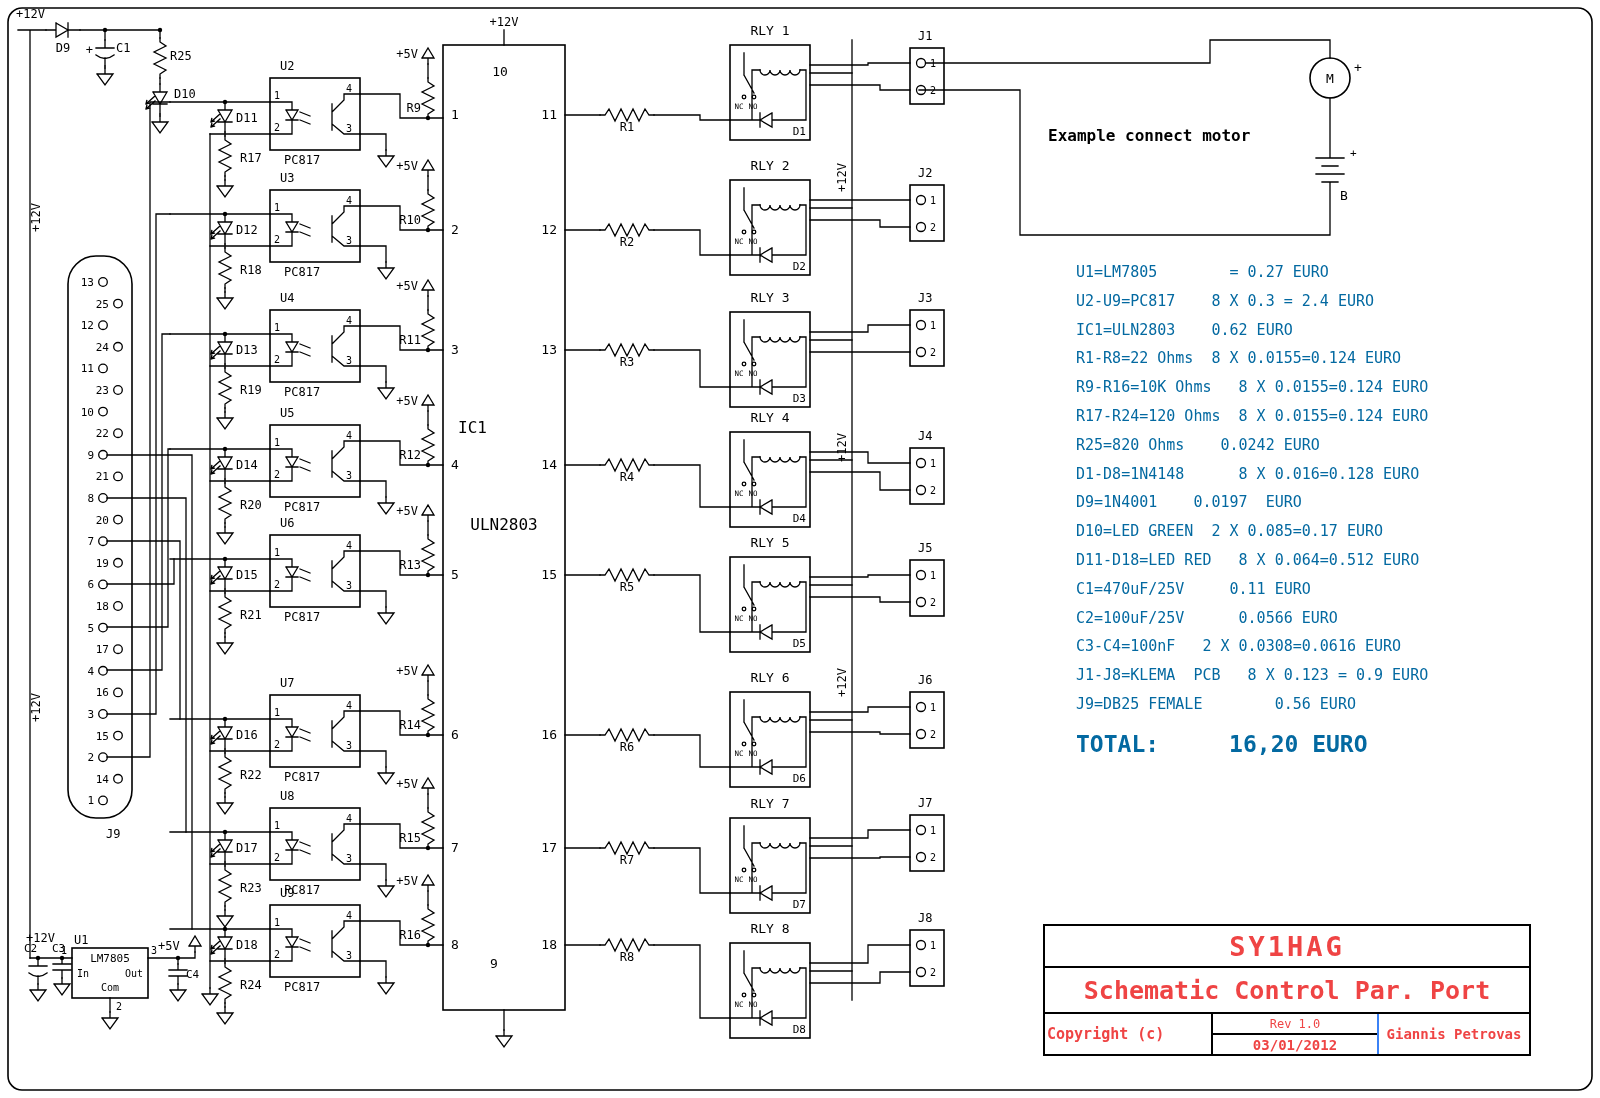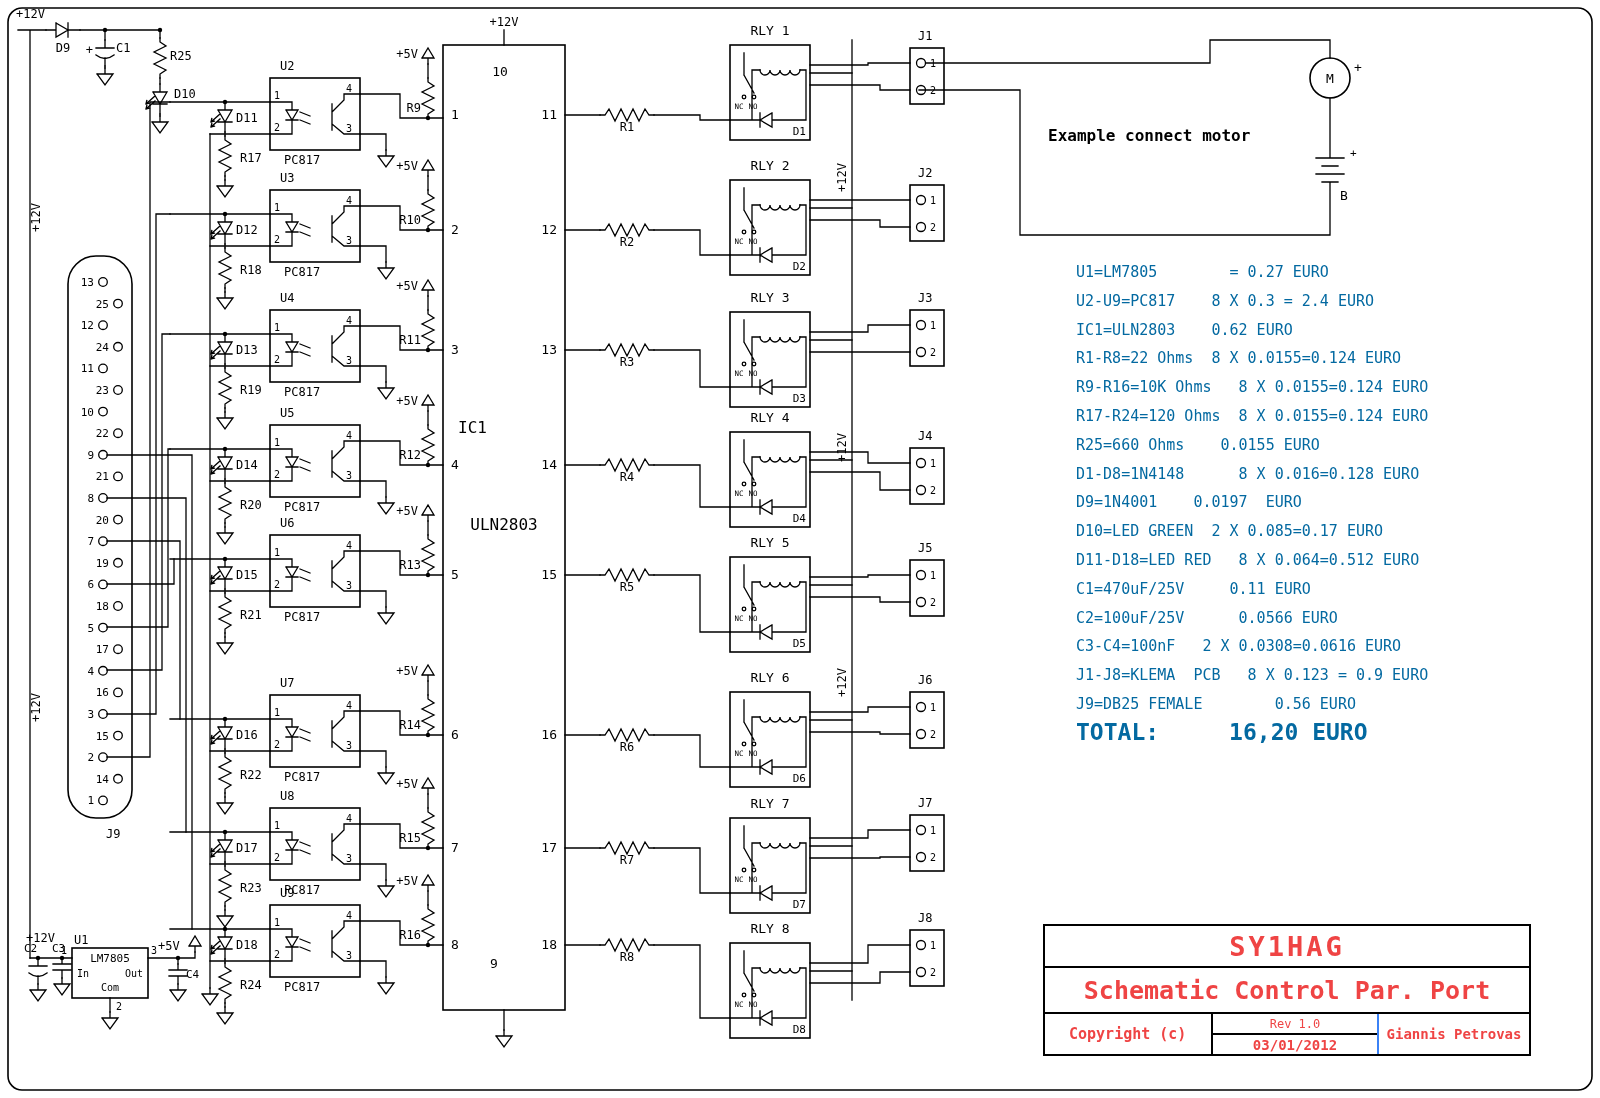--- a/index.html
+++ b/index.html
@@ -5,26 +5,26 @@
   html,body{margin:0;padding:0;background:#e8e8e8}
   .page{position:relative;width:1600px;height:1098px;background:#ffffff;overflow:hidden}
   svg{position:absolute;left:0;top:0}
   svg text{font-family:"DejaVu Sans Mono","Liberation Mono",monospace;fill:#000;stroke:none}
   .w{fill:none;stroke:#000;stroke-width:1.3;stroke-linecap:square}
   .b{fill:none;stroke:#000;stroke-width:1.6}
   .t8{font-size:7.5px}.t10{font-size:10px}.t11{font-size:11px}.t12{font-size:12px}
   .t13{font-size:13px}.t15{font-size:16px}.t16{font-size:16px;font-weight:bold}
   #bom{position:absolute;left:1076px;top:258px;font-family:"DejaVu Sans Mono","Liberation Mono",monospace;font-size:15px;color:#0369a1}
   .bom-line{white-space:pre;line-height:28.8px;height:28.8px}
-  .bom-total{display:flex;gap:70px;margin-top:0;font-size:23px;font-weight:bold;white-space:pre}
+  .bom-total{display:flex;gap:70px;margin-top:12px;font-size:23px;font-weight:bold;white-space:pre}
   #titleblock{position:absolute;left:1043px;top:924px;width:488px;height:132px;border:2px solid #000;box-sizing:border-box;display:flex;flex-direction:column;font-family:"DejaVu Sans Mono","Liberation Mono",monospace;background:#fff;color:#ef4444}
   .tb-row1{height:40px;border-bottom:2px solid #000;display:flex;align-items:center;justify-content:center;font-size:27px;font-weight:bold;letter-spacing:3px}
   .tb-row2{height:44px;border-bottom:2px solid #000;display:flex;align-items:center;justify-content:center;font-size:25px;font-weight:bold}
   .tb-row3{flex:1;display:grid;grid-template-columns:168px 166px 1fr}
-  .tb-copy{border-right:2px solid #000;display:flex;align-items:center;padding-left:24px;font-size:15px;font-weight:bold}
+  .tb-copy{border-right:2px solid #000;display:flex;align-items:center;padding-left:2px;font-size:15px;font-weight:bold}
   .tb-rev{border-right:2px solid #3b82f6;display:flex;flex-direction:column}
   .tb-rev-top{height:19px;border-bottom:2px solid #000;display:flex;align-items:center;justify-content:center;font-size:12px}
   .tb-rev-bot{flex:1;display:flex;align-items:center;justify-content:center;font-size:14px;font-weight:bold}
   .tb-author{display:flex;align-items:center;justify-content:center;font-size:14px;font-weight:bold}
 </style>
 </head>
 <body>
 
 <div class="page">
 <svg width="1600" height="1098" viewBox="0 0 1600 1098" xmlns="http://www.w3.org/2000/svg">
@@ -500,21 +500,21 @@
   </g>
 </svg>
 
 <div id="bom">
   <div class="bom-line">U1=LM7805        = 0.27 EURO</div>
   <div class="bom-line">U2-U9=PC817    8 X 0.3 = 2.4 EURO</div>
   <div class="bom-line">IC1=ULN2803    0.62 EURO</div>
   <div class="bom-line">R1-R8=22 Ohms  8 X 0.0155=0.124 EURO</div>
   <div class="bom-line">R9-R16=10K Ohms   8 X 0.0155=0.124 EURO</div>
   <div class="bom-line">R17-R24=120 Ohms  8 X 0.0155=0.124 EURO</div>
-  <div class="bom-line">R25=660 Ohms    0.0155 EURO</div>
+  <div class="bom-line">R25=820 Ohms    0.0242 EURO</div>
   <div class="bom-line">D1-D8=1N4148      8 X 0.016=0.128 EURO</div>
   <div class="bom-line">D9=1N4001    0.0197  EURO</div>
   <div class="bom-line">D10=LED GREEN  2 X 0.085=0.17 EURO</div>
   <div class="bom-line">D11-D18=LED RED   8 X 0.064=0.512 EURO</div>
   <div class="bom-line">C1=470uF/25V     0.11 EURO</div>
   <div class="bom-line">C2=100uF/25V      0.0566 EURO</div>
   <div class="bom-line">C3-C4=100nF   2 X 0.0308=0.0616 EURO</div>
   <div class="bom-line">J1-J8=KLEMA  PCB   8 X 0.123 = 0.9 EURO</div>
   <div class="bom-line">J9=DB25 FEMALE        0.56 EURO</div>
   <div class="bom-total">

